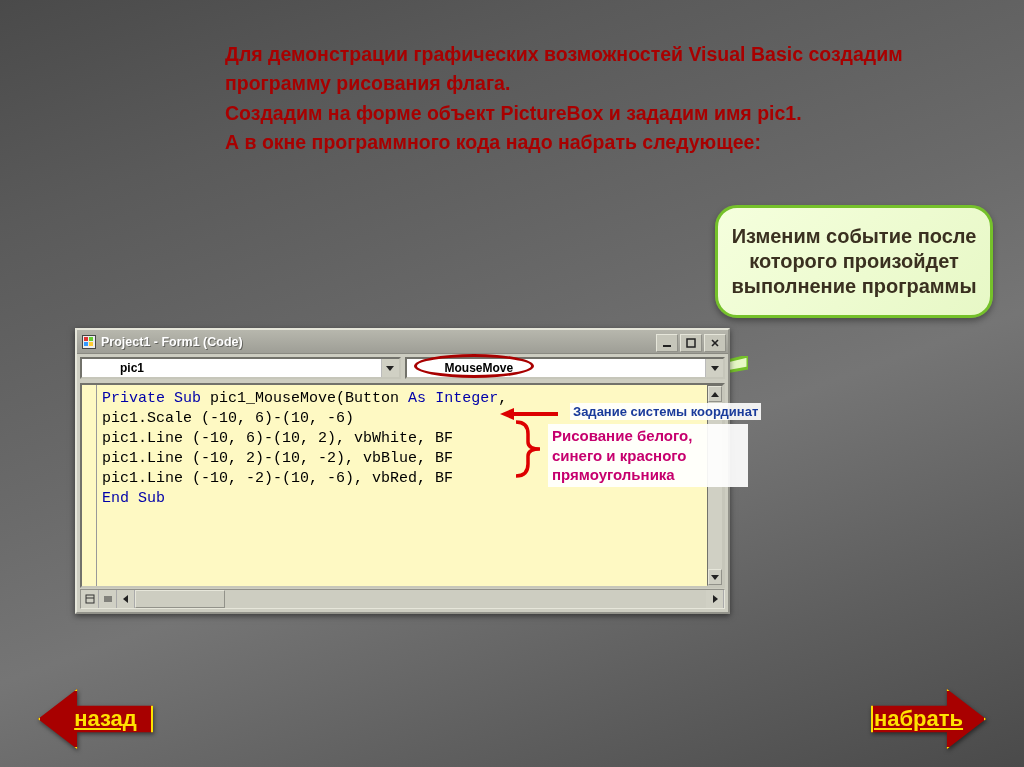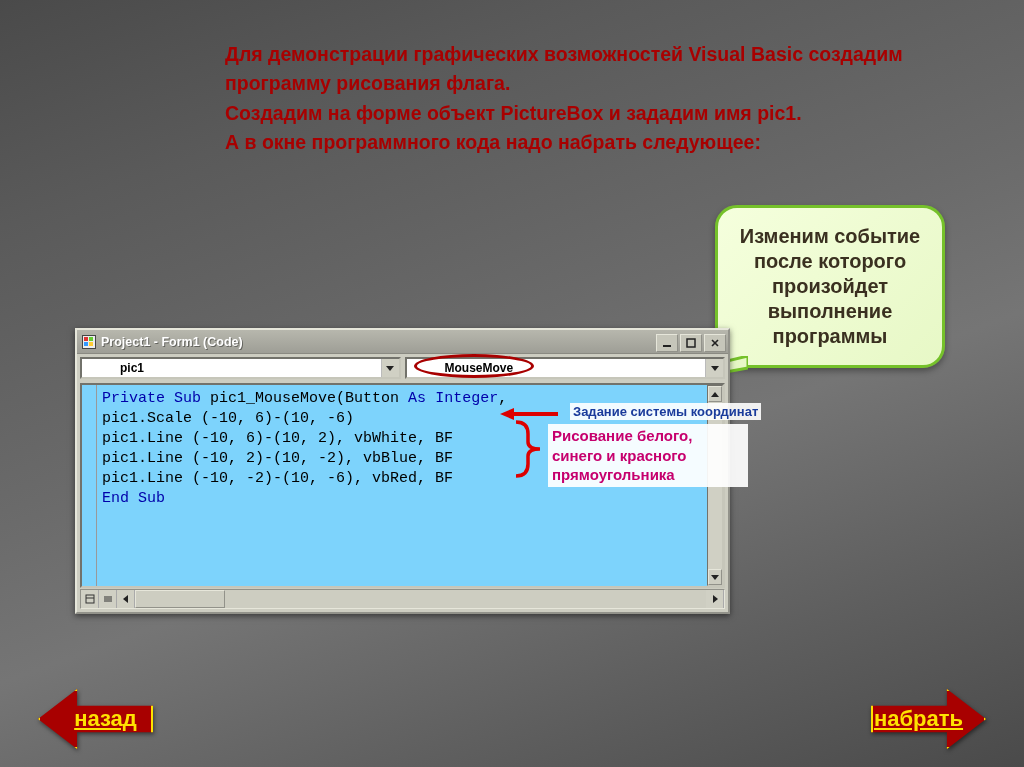--- a/index.html
+++ b/index.html
@@ -38,40 +38,40 @@
   .win-btn { width:22px; height:18px; border:1px outset #e6e6da; background:#c6c6ba; margin:2px 2px 0 0; display:flex; align-items:center; justify-content:center; font-family:Arial; font-size:11px; color:#222;}
   .win-btn svg{ display:block;}
   .combos { height:26px; display:flex; gap:4px; padding:3px 3px 0 3px;}
   .combo { flex:1; height:22px; background:#fff; border:2px inset #c6c6ba; display:flex; align-items:center; position:relative; font-family:Tahoma,Arial; font-size:12px;padding-left:32px;}
   .combo .combo-text { padding:0 6px; flex:1; font-weight:bold;}
   .combo .combo-arrow { width:18px; height:100%; border-left:1px solid #bbb; background:#d0d0c4; display:flex; align-items:center; justify-content:center;}
   .combo .combo-arrow span { display:block; width:0; height:0; border-left:4px solid transparent; border-right:4px solid transparent; border-top:5px solid #222;}
   .combo.right .combo-text{font-weight:bold;}
   .code-area {
     position:absolute; left:3px; right:3px; top:53px; bottom:24px;
-    background:#7dd3fc; border:2px inset #c6c6ba; overflow:hidden;
+    background:#fef9c3; border:2px inset #c6c6ba; overflow:hidden;
     font-family:"Courier New",monospace; font-size:15px; padding:4px 18px 13px 20px;
   }
   .code-area .gutter-line{position:absolute; left:14px; top:0; bottom:0; width:1px; background:#999;}
   .code-line { white-space:pre; line-height:1.33; color:#000;}
   .kw{ color:#0000aa;}
   .statusbar{ position:absolute; left:3px; right:3px; bottom:3px; height:20px; background:#cdcdc1; border:1px inset #e6e6da; display:flex;}
   .sb-btn{ width:18px; border-right:1px solid #aaa; background:#d0d0c4; display:flex; align-items:center; justify-content:center;}
   .sb-btn svg{display:block;}
   .sb-track{flex:1; position:relative;}
   .sb-thumb{position:absolute; left:0; top:0; bottom:0; width:90px; background:#cdcdc1; border:1px outset #e6e6da;}
   .right-vscroll{position:absolute; right:5px; top:55px; bottom:26px; width:16px; background:#d0d0c4; border:1px inset #c6c6ba;}
   .right-vscroll .up,.right-vscroll .down{height:16px; background:#cdcdc1; border:1px outset #e6e6da; display:flex;align-items:center;justify-content:center;}
   .right-vscroll .down{position:absolute;bottom:0;left:0;right:0;}
   .right-vscroll .up span,.right-vscroll .down span{display:block;width:0;height:0;border-left:4px solid transparent;border-right:4px solid transparent;}
   .right-vscroll .up span{border-bottom:5px solid #222;}
   .right-vscroll .down span{border-top:5px solid #222;}
 
   .callout {
-    position:absolute; left:715px; top:205px; width:230px;
+    position:absolute; left:715px; top:205px; width:278px;
     background:linear-gradient(135deg,#f5ffdd,#e7f8c6);
     border:3px solid #75c12a; border-radius:22px;
     box-shadow:0 3px 6px rgba(0,0,0,.35);
     padding:16px 0; text-align:center;
     color:#3a3020; font-size:20px; font-weight:bold; line-height:1.25;
   }
   .callout .pointer{
     position:absolute; left:-170px; top:148px; width:200px; height:60px;
   }
   .oval{

